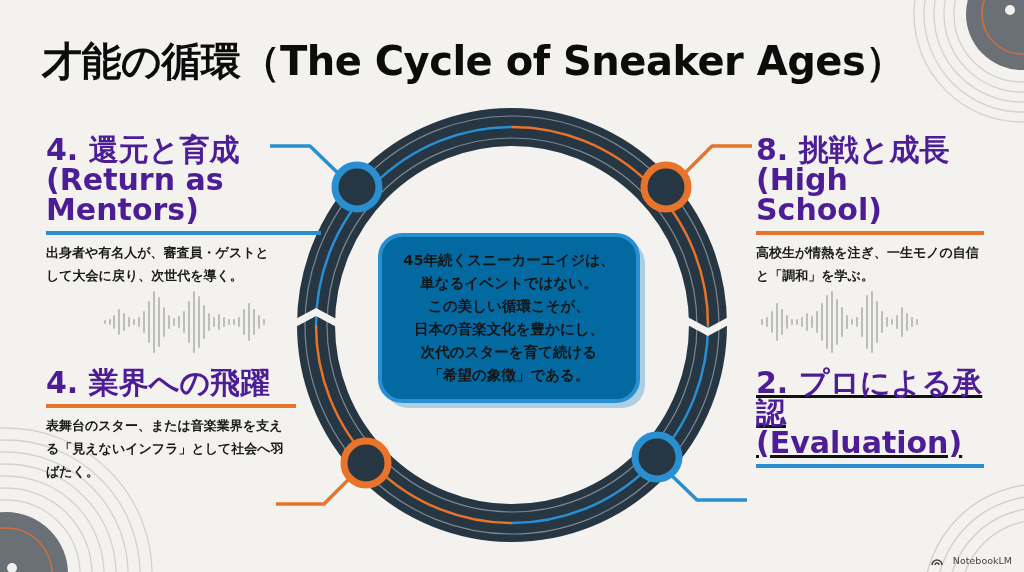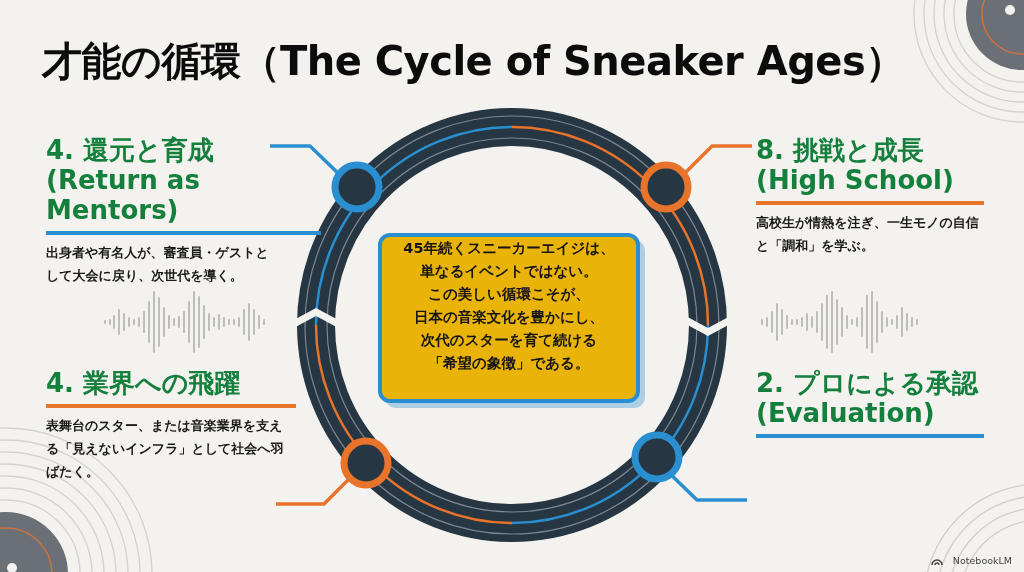--- a/index.html
+++ b/index.html
@@ -11,33 +11,33 @@
     color: #111;
   }
   .title {
     position: absolute; left: 42px; top: 34px;
     font-size: 40px; font-weight: bold; letter-spacing: -0.5px;
     white-space: nowrap; color: #0c0c0c;
   }
   svg.bg { position: absolute; left: 0; top: 0; }
   .panel { position: absolute; width: 275px; }
   .panel .head {
-    font-size: 26px; font-weight: bold; line-height: 30px;
-    padding-bottom: 6px; color: #15803d;
+    font-size: 30px; font-weight: bold; line-height: 30px;
+    padding-bottom: 6px; color: #4c1d95;
   }
   .panel .rule { height: 4px; margin-bottom: 6px; }
   .panel .body {
     font-size: 13px; font-weight: bold; line-height: 23px; color: #1a1a1a;
   }
   .center-box {
     position: absolute; left: 378px; top: 233px; width: 262px; height: 170px;
-    background: #eab308; border: 4px solid #2a8fd0; border-radius: 12px;
+    background: #0369a1; border: 4px solid #2a8fd0; border-radius: 24px;
     box-shadow: 6px 6px 0 -1px rgba(42,143,208,0.35);
     box-sizing: border-box;
-    display: flex; justify-content: center;
+    display: flex; align-items: center; justify-content: center;
   }
   .center-box .txt {
     font-size: 14.5px; font-weight: bold; line-height: 23px; text-align: center;
     white-space: pre-line; color: #151515;
   }
   .brand {
     position: absolute; right: 12px; bottom: 6px;
     font-size: 9.5px; color: #444; display: flex; align-items: center; gap: 10px;
   }
 </style>
@@ -208,21 +208,21 @@
 </div>
 
 <div class="panel" style="left:46px; top:368px; width:250px;">
   <div class="head">
     <div>4. 業界への飛躍</div>
   </div>
   <div class="rule" style="background:#e8732a;"></div>
   <div class="body" style="width:240px;">表舞台のスター、または音楽業界を支える「見えないインフラ」として社会へ羽ばたく。</div>
 </div>
 
-<div class="panel" style="left:756px; top:368px; width:228px;">
+<div class="panel" style="left:756px; top:368px; width:228px;text-decoration:underline;">
   <div class="head">
     <div>2. プロによる承認</div>
     <div>(Evaluation)</div>
   </div>
   <div class="rule" style="background:#2a8fd0;"></div>
 </div>
 
 <div class="center-box">
   <div class="txt">45年続くスニーカーエイジは、
 単なるイベントではない。

